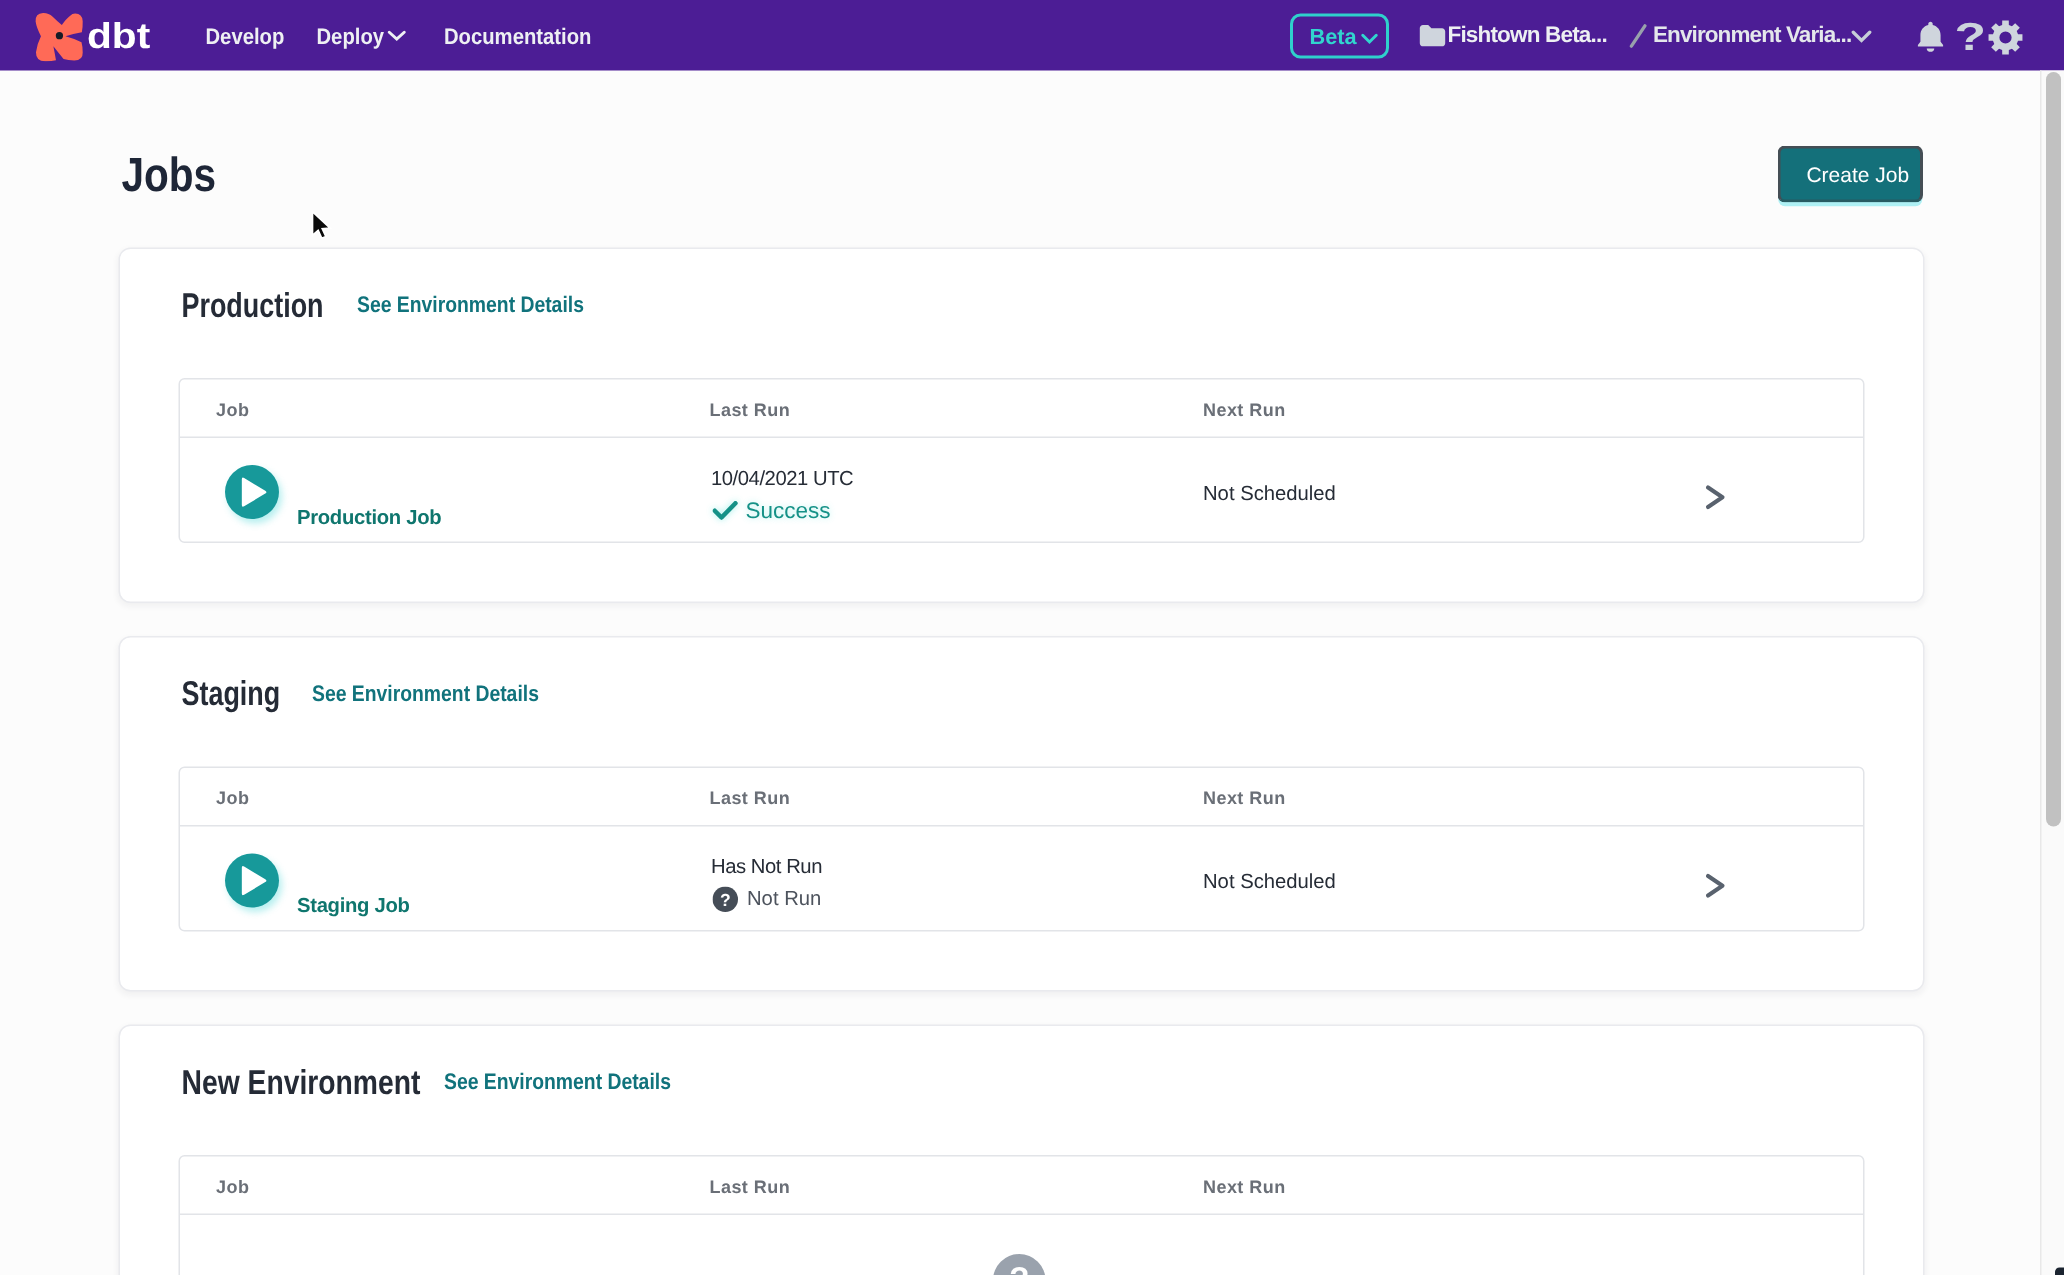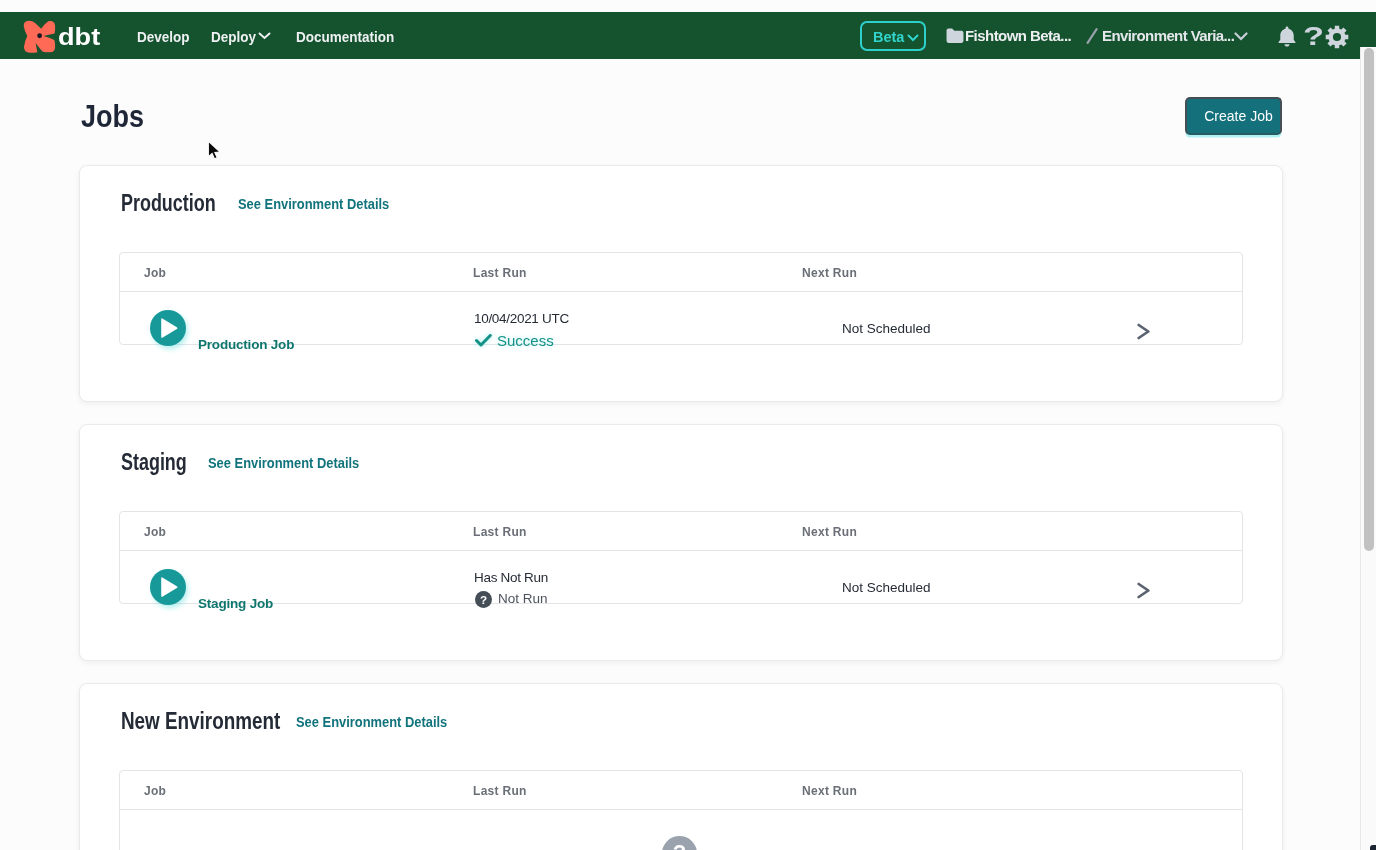--- a/index.html
+++ b/index.html
@@ -1,19 +1,19 @@
 <!DOCTYPE html>
 <html><head>
 <meta charset="utf-8">
 <style>
 * { margin:0; padding:0; box-sizing:border-box; }
 html,body { width:1376px; height:850px; overflow:hidden; font-family:"Liberation Sans", sans-serif; background:#fcfcfc; position:relative; }
 
 
-.topbar { position:absolute; left:0; top:12px; width:1376px; height:47px; background:#14532d; z-index:5; }
+.topbar { position:absolute; left:0; top:0; width:1376px; height:47px; background:#4c1d95; z-index:5; }
 .logo-svg { position:absolute; left:23px; top:8px; }
 .logo-txt { position:absolute; left:57.5px; top:11px; font-size:24px; font-weight:bold; color:#fff; letter-spacing:0; transform:scaleX(1.13); transform-origin:left top; }
 .nav-item { position:absolute; top:16px; font-size:15px; font-weight:bold; color:#eef0f3; transform:scaleX(0.9); transform-origin:left top; }
 .nd1 { left:137px; }
 .nd2 { left:211px; }
 .nd3 { left:296px; }
 .nav-chev { position:absolute; left:258px; top:20px; }
 .beta { position:absolute; left:860px; top:9px; width:66px; height:29.5px; border:2px solid #2fd0cc; border-radius:7px; }
 .beta span { position:absolute; left:11px; top:6px; font-size:14.5px; font-weight:bold; color:#31d5ce; }
 .beta svg { position:absolute; left:45px; top:11px; }
@@ -31,32 +31,32 @@
 .btn-create { position:absolute; left:1185px; top:97px; width:97px; height:38px; background:#14707a; border:2px solid #454e55; border-bottom-color:#275b62; border-radius:5px; box-shadow:0 3px 0 -0.5px #aff0f4; }
 .btn-create span { position:absolute; width:100%; text-align:center; top:9px; font-size:14px; color:#fff;padding-left:10px; }
 
 .card { position:absolute; left:79px; width:1204px; background:#fff; border:1px solid #e9eaee; border-radius:8px; box-shadow:0 2px 5px rgba(30,40,50,0.06); }
 .c1 { top:165px; height:237px; }
 .c2 { top:424px; height:237px; }
 .c3 { top:683px; height:237px; }
 .h2 { position:absolute; left:41px; top:23.5px; font-size:23px; font-weight:bold; color:#252b36; transform:scaleX(0.78); transform-origin:left top; white-space:nowrap; }
 .envlink { position:absolute; top:29px; font-size:15px; font-weight:bold; color:#11737c; transform:scaleX(0.86); transform-origin:left top; white-space:nowrap; }
 
-.tbl { position:absolute; left:39px; top:86px; width:1124px; height:93px; border:1px solid #e2e4e8; border-radius:4px; background:#fff; }
+.tbl { position:absolute; left:39px; top:86px; width:1124px; height:110px; border:1px solid #e2e4e8; border-radius:4px; background:#fff; }
 .tbl .hdr { position:absolute; top:0; left:0; right:0; height:39px; border-bottom:1px solid #e2e4e8; }
 .th { position:absolute; top:13px; font-size:12px; font-weight:bold; color:#6a6f77; letter-spacing:0.3px; }
 .th1 { left:24px; }
 .th2 { left:353px; }
 .th3 { left:682px; }
 
 .play { position:absolute; left:29.5px; top:57px; width:36px; height:36px; border-radius:50%; background:#17999a; box-shadow:2px 3px 5px rgba(96,220,219,0.45); }
 .jobname { position:absolute; left:78px; top:68px; font-size:13.5px; font-weight:bold; color:#0f766e; letter-spacing:-0.2px;margin-top:16px; }
 .cell-line1 { position:absolute; left:354px; top:58px; font-size:13.5px; color:#262c36; letter-spacing:-0.3px; }
 .cell-line2 { position:absolute; left:355px; top:77px; height:18px; white-space:nowrap; }
-.nextrun { position:absolute; left:682px; top:68px; font-size:13.5px; color:#262c36;margin-left:40px; }
+.nextrun { position:absolute; left:682px; top:68px; font-size:13.5px; color:#262c36; }
 .rowchev { position:absolute; left:1016.5px; top:69.5px; }
 
 .succ-check { position:absolute; left:0; top:4px; filter:drop-shadow(0 0 2.5px rgba(150,238,232,0.9)); }
 .succ-txt { position:absolute; left:22px; top:2px; white-space:nowrap; font-size:15px; color:#159187; text-shadow:0 0 4px rgba(167,240,235,0.85); }
 .nr-circle { position:absolute; left:0; top:1.5px; }
 .nr-txt { position:absolute; left:23px; top:2px; white-space:nowrap; font-size:13.5px; color:#4d535d; }
 
 .empty-circ { position:absolute; left:542px; top:64.5px; width:35px; height:35px; border-radius:50%; background:#9aa2ad; }
 .empty-circ span { position:absolute; width:100%; text-align:center; top:4px; font-size:22px; font-weight:bold; color:#fff; }
 

